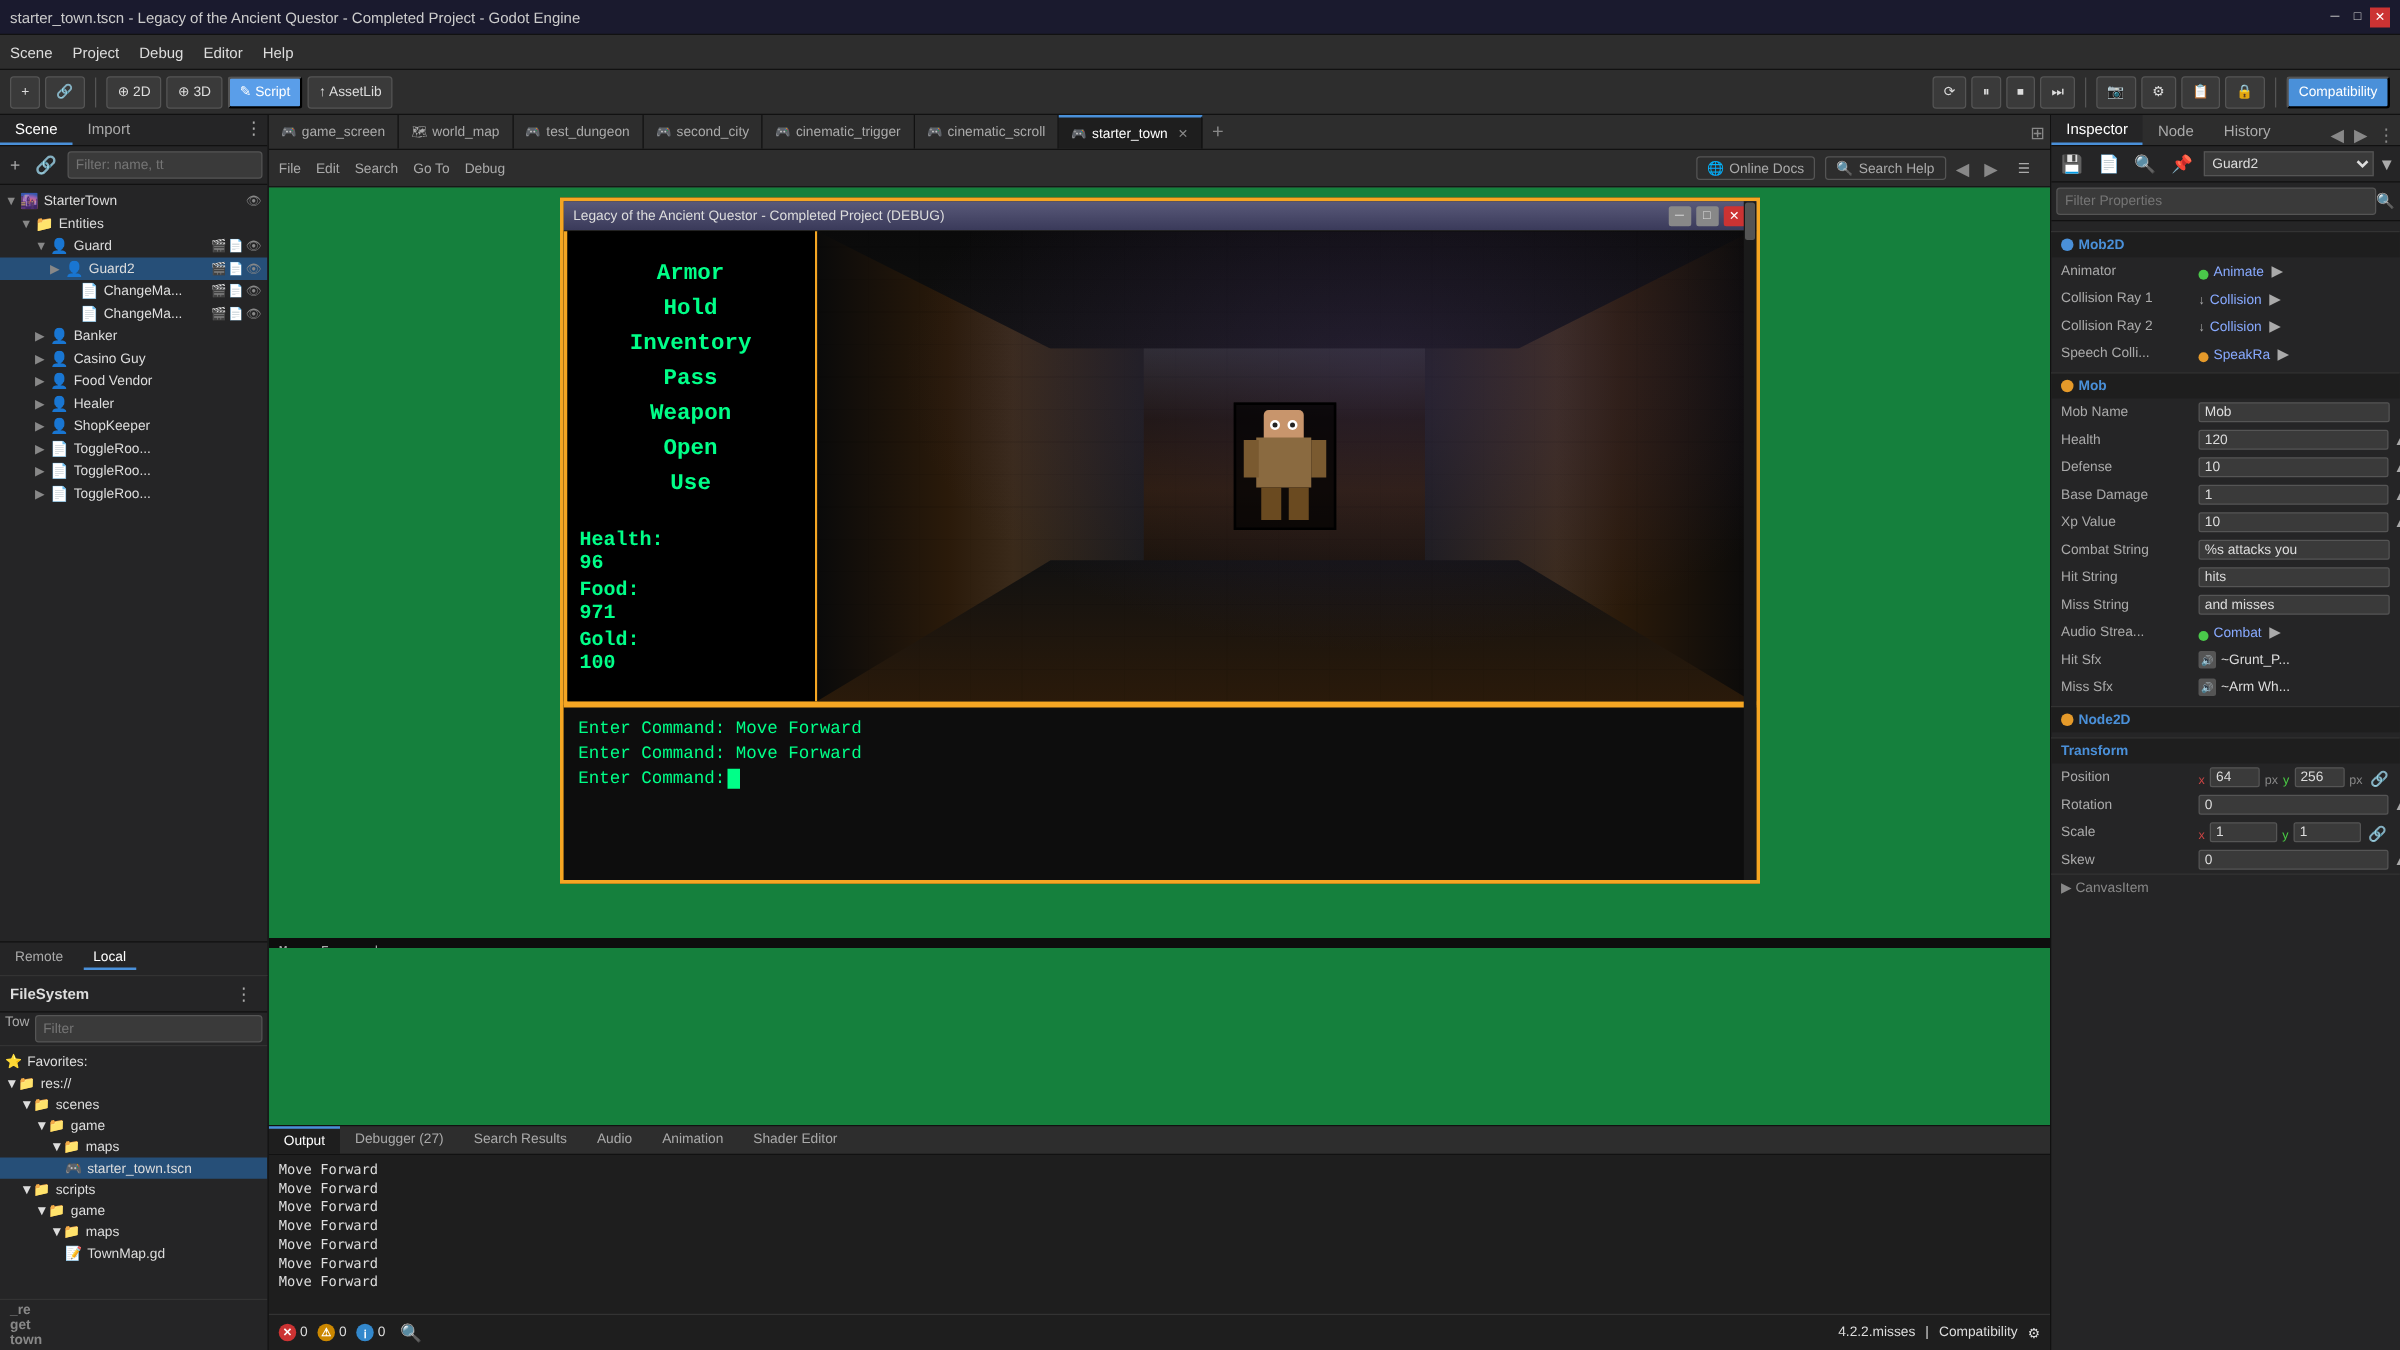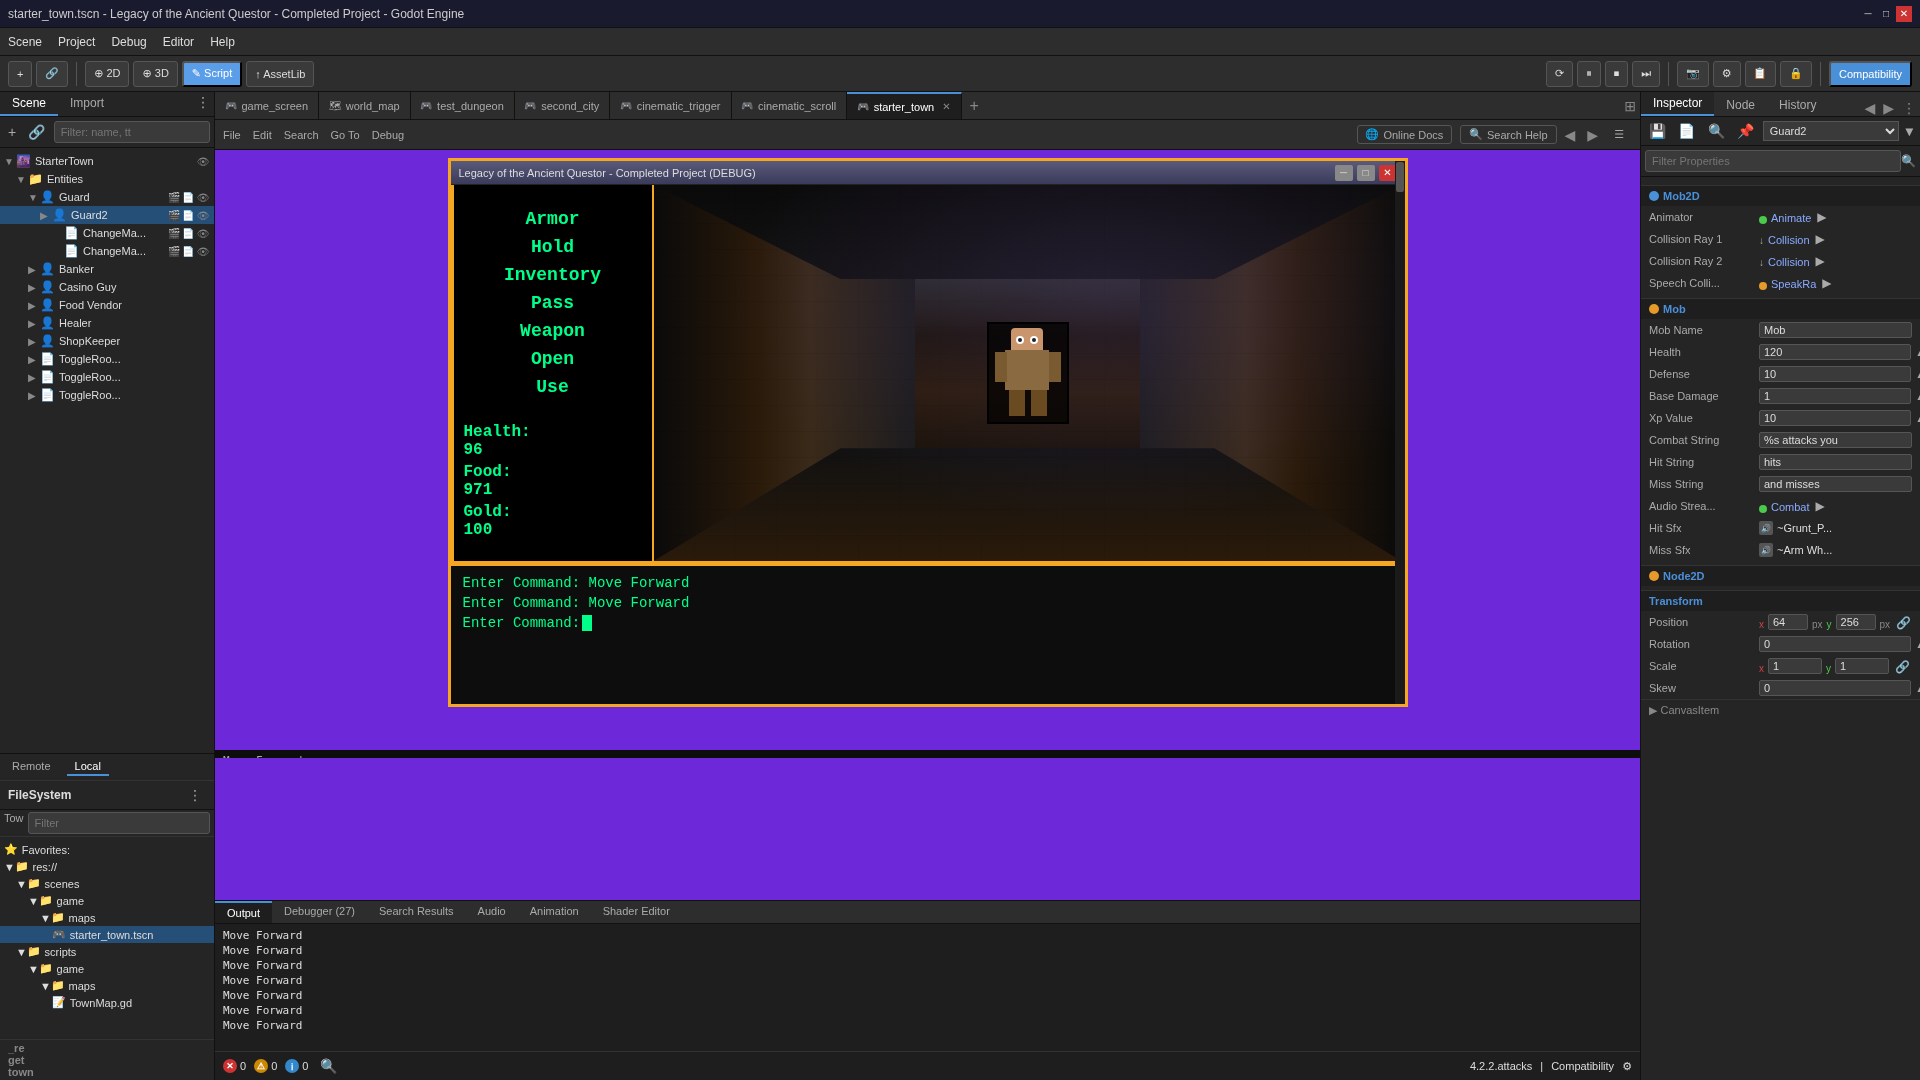--- a/index.html
+++ b/index.html
@@ -63,21 +63,21 @@
     .tab { display: flex; align-items: center; padding: 0 10px; font-size: 11px; cursor: pointer; color: #aaa; border-right: 1px solid #111; gap: 4px; white-space: nowrap; }
     .tab.active { background: #1e1e1e; color: #fff; border-top: 2px solid #4a90d9; }
     .tab .close { font-size: 10px; color: #888; margin-left: 4px; }
     .tab .tab-icon { font-size: 10px; }
     #tab-add { padding: 0 8px; font-size: 16px; color: #888; cursor: pointer; display: flex; align-items: center; }
 
     
     #sub-toolbar { background: #2d2d2d; height: 30px; display: flex; align-items: center; padding: 0 8px; gap: 4px; border-bottom: 1px solid #111; }
 
     
-    #game-viewport { flex: 1; background: #6d28d9; position: relative; overflow: hidden; display: flex; flex-direction: column; }
+    #game-viewport { flex: 1; background: #15803d; position: relative; overflow: hidden; display: flex; flex-direction: column; }
     #game-window { background: #2a1a00; border: 3px solid #f5a623; margin: 4px auto; width: 960px; flex-shrink: 0; }
     #game-titlebar { background: linear-gradient(to bottom, #5a5a7a, #3a3a5a); height: 24px; display: flex; align-items: center; padding: 0 8px; border-bottom: 1px solid #222; }
     #game-titlebar span { font-size: 11px; color: #ddd; flex: 1; }
     #game-titlebar .win-btns { display: flex; gap: 4px; }
     #game-titlebar .win-btn { width: 18px; height: 16px; border-radius: 2px; display: flex; align-items: center; justify-content: center; font-size: 10px; cursor: pointer; }
     .btn-min { background: #888; }
     .btn-max { background: #888; }
     .btn-close { background: #cc3333; color: white; }
 
     #game-content { display: flex; background: #000; border: 3px solid #f5a623; border-top: none; }
@@ -575,21 +575,21 @@
             <span>0</span>
           </div>
           <div class="err-badge">
             <div class="badge-icon badge-info">ℹ</div>
             <span>0</span>
           </div>
         </div>
         <button class="scene-toolbar-btn">🔍</button>
         <div style="flex:1;"></div>
         <div style="display:flex; align-items:center; gap:8px; font-size:11px;">
-          <span>4.2.2.attacks</span>
+          <span>4.2.2.misses</span>
           <span>|</span>
           <span>Compatibility</span>
           <span style="cursor:pointer;">⚙</span>
         </div>
       </div>
     </div>
   </div>
 
   <div id="inspector-panel">
     <div id="inspector-tabs">

